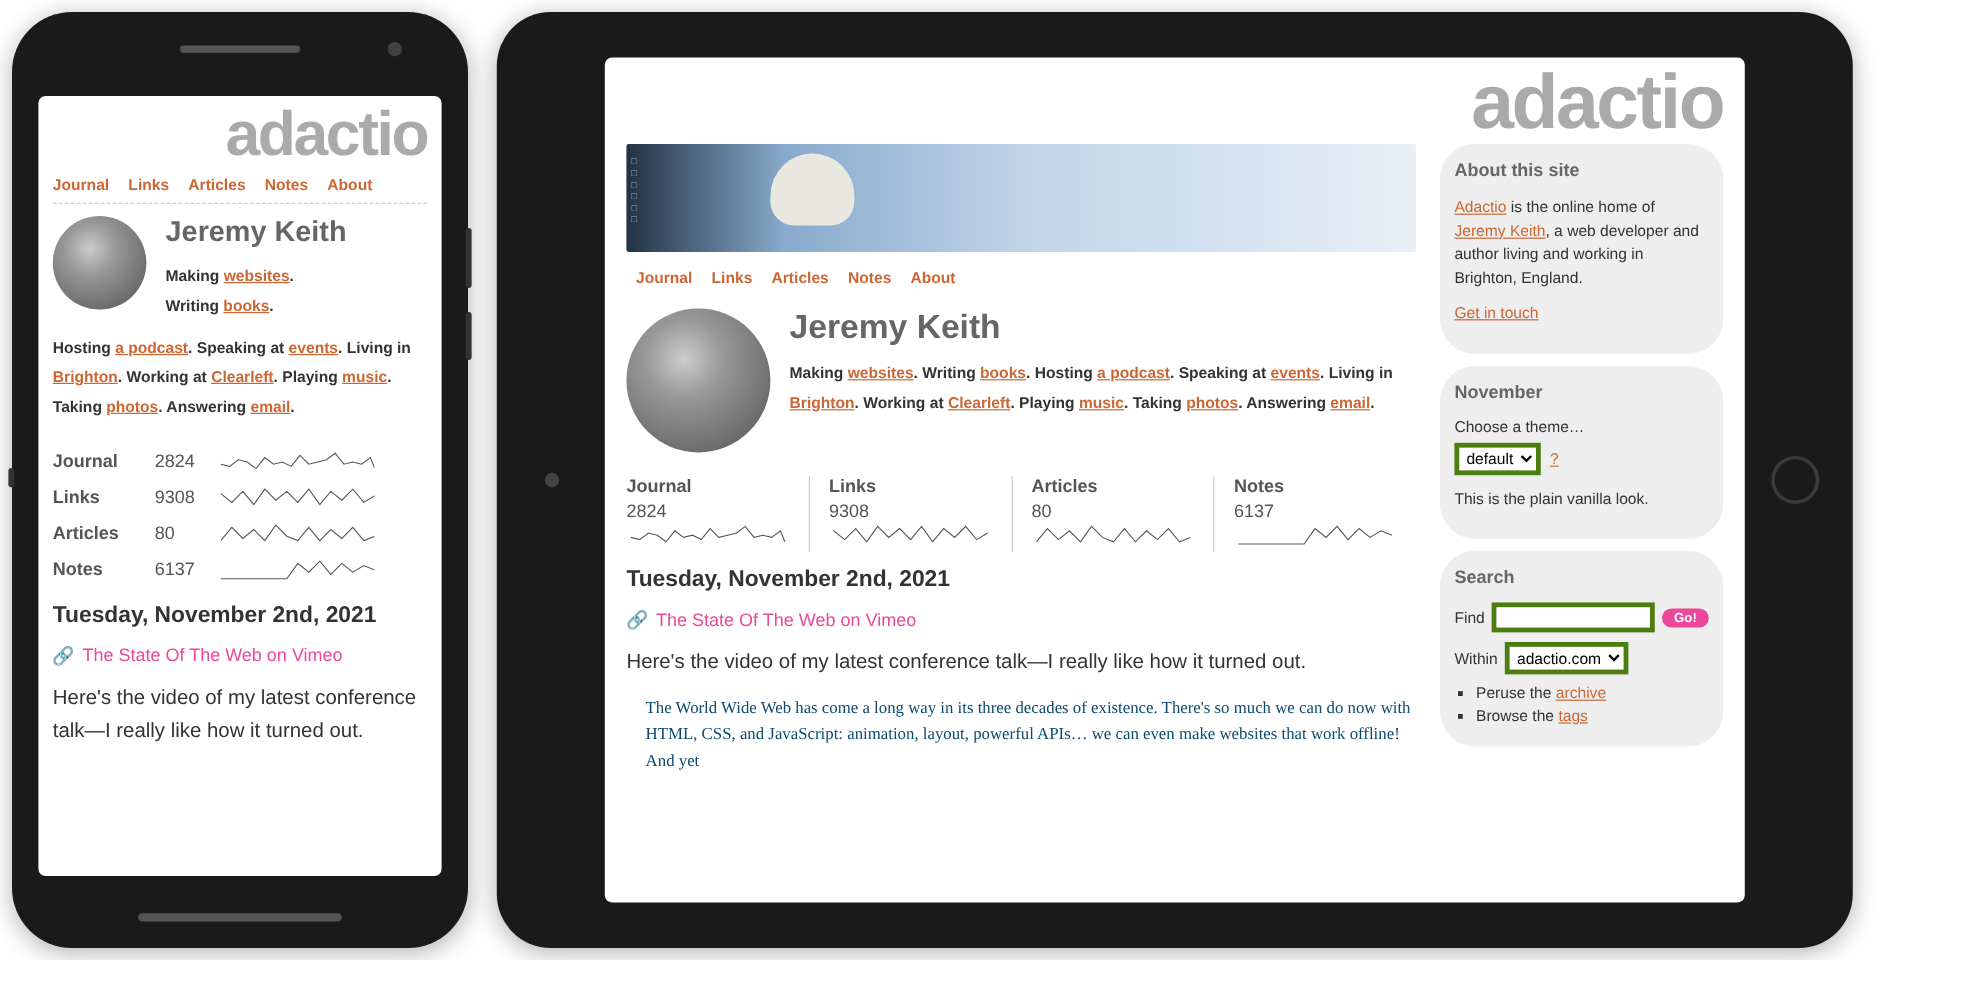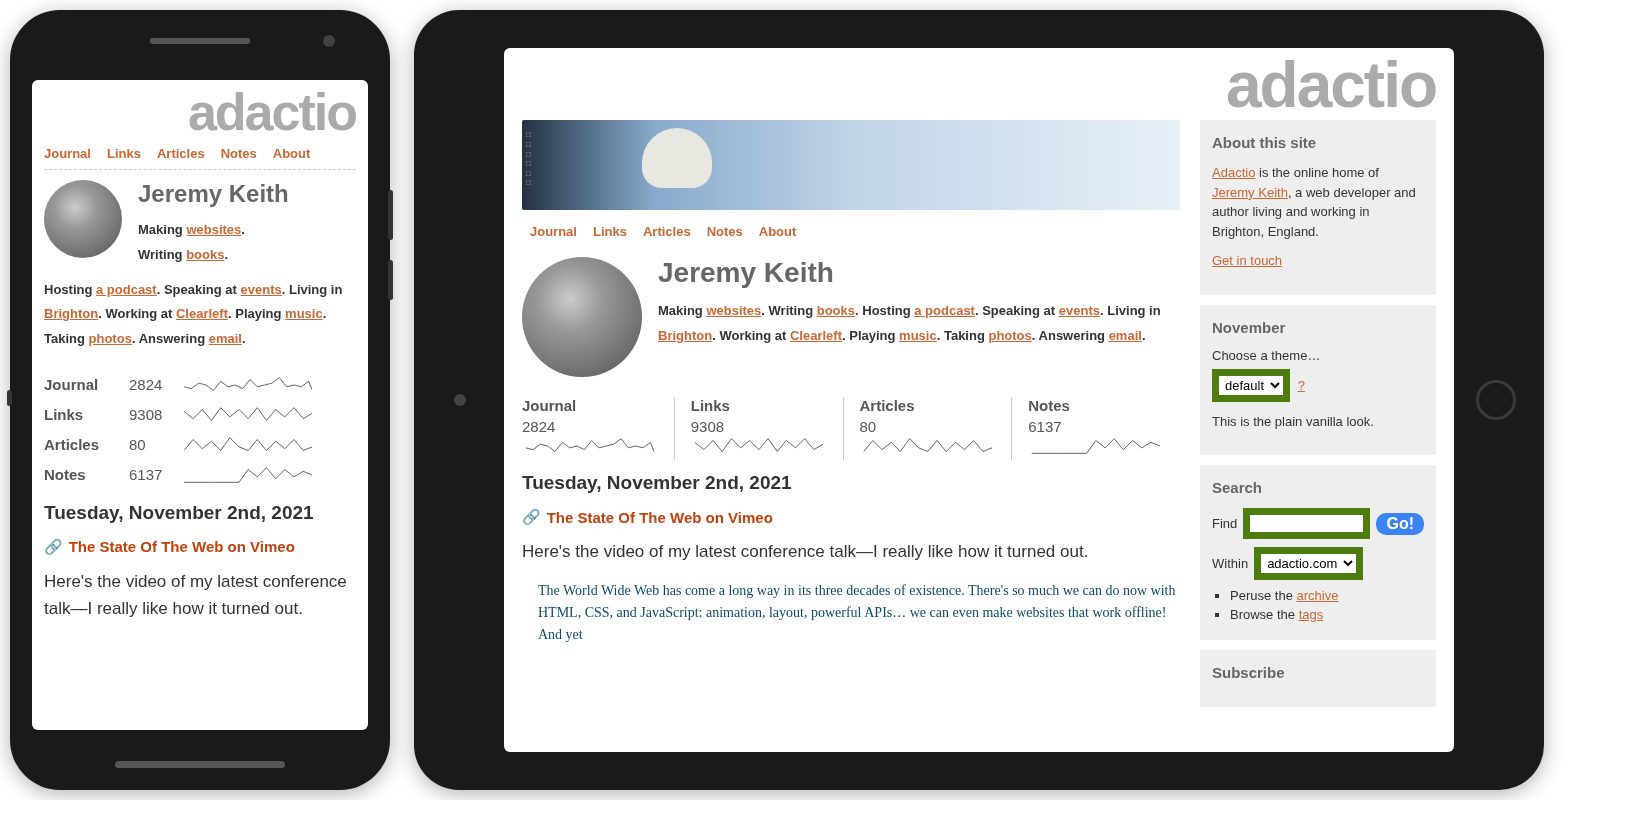--- a/index.html
+++ b/index.html
@@ -46,39 +46,39 @@
 
 .counts-tab { display: flex; margin-top: 20px; }
 .counts-tab .ccol { flex: 1; border-left: 1px solid #ccc; padding: 0 16px; }
 .counts-tab .ccol:first-child { border-left: none; padding-left: 0; }
 .ccol .clabel { font-weight: bold; color: #555; font-size: 15px; }
 .ccol .cval { color: #555; font-size: 15px; margin-top: 4px; }
 
 h2.date { font-family: Arial, sans-serif; font-size: 19px; color: #333; font-weight: bold; margin-top: 12px; margin-bottom: 14px; }
 .post-title-row { display: flex; gap: 6px; align-items: center; margin-bottom: 12px; }
 .link-icon { color: #999; font-size: 15px; }
-.post-title { color: #c2410c; font-weight: bold; font-size: 15px; }
+.post-title { color: #ec4899; font-weight: normal; font-size: 15px; }
 .post-excerpt { font-size: 17px; line-height: 1.6; color: #333; margin-bottom: 14px; }
 .blockquote { font-family: Georgia, serif; font-size: 14px; line-height: 1.6; color: #0c4a6e; margin-left: 16px; }
 
 
 .tablet-wrap { display: flex; padding: 0 18px; gap: 20px; }
 .tablet-main { flex: 1; min-width: 0; }
 .tablet-side { width: 236px; flex-shrink: 0; }
 .hero-img { height: 90px; background: linear-gradient(to right, #223344 0%, #88aacc 20%, #c0d4e8 50%, #e8f0f8 100%); position: relative; overflow: hidden; margin-bottom: 8px; border-radius: 2px; }
 .hero-dots { position: absolute; left: 4px; top: 10px; font-size: 8px; color: rgba(255,255,255,.5); line-height: 1.2; }
 .trooper { position: absolute; left: 120px; top: 8px; width: 90px; height: 90px; }
 .trooper .helmet { width: 70px; height: 60px; background: #e8e8e0; border-radius: 35px 35px 20px 20px; position: relative; }
-.sidebox { background: #eee; padding: 14px 12px; margin-bottom: 10px; font-size: 13px; color: #333; }
+.sidebox { background: #eee; padding: 14px 12px; margin-bottom: 10px; font-size: 13px; color: #333; border-radius: 29px; }
 .sidebox h3 { font-family: Arial, sans-serif; color: #666; font-size: 15px; font-weight: bold; margin-bottom: 12px; }
 .sidebox a { color: #c63; text-decoration: underline; }
 .sidebox p { margin-bottom: 10px; line-height: 1.5; }
 .sidebox label { display: block; margin-bottom: 6px; }
-.sidebox select, .sidebox input[type="text"] { font-size: 13px; padding: 1px 2px; border: 7px solid #4d7c0f; background: #fff; }
-.go-btn { background: #3b82f6; color: #fff; border: none; border-radius: 10px; padding: 2px 10px; font-size: 16px; font-weight: bold; cursor: pointer; }
+.sidebox select, .sidebox input[type="text"] { font-size: 13px; padding: 1px 2px; border: 4px solid #4d7c0f; background: #fff; }
+.go-btn { background: #ec4899; color: #fff; border: none; border-radius: 10px; padding: 2px 10px; font-size: 11px; font-weight: bold; cursor: pointer; }
 .find-row { display: flex; gap: 6px; align-items: center; margin-bottom: 8px; }
 .find-row input { flex: 1; min-width: 0; }
 .within-row { display: flex; gap: 6px; align-items: center; margin-bottom: 8px; }
 .sidebox ul { list-style: square; padding-left: 18px; }
 .sidebox li { margin-bottom: 4px; }
 .help-link { color: #c63; text-decoration: underline; margin-left: 4px; }
 </style>
 </head>
 <body>
 
@@ -260,20 +260,17 @@
             </div>
             <div class="within-row">
               <span>Within</span>
               <select><option>adactio.com</option></select>
             </div>
             <ul>
               <li><span>Peruse the </span><a>archive</a></li>
               <li><span>Browse the </span><a>tags</a></li>
             </ul>
           </div>
-          <div class="sidebox">
-            <h3>Subscribe</h3>
-          </div>
         </aside>
       </div>
     </div>
   </div>
 </div>
 
 </body></html>

